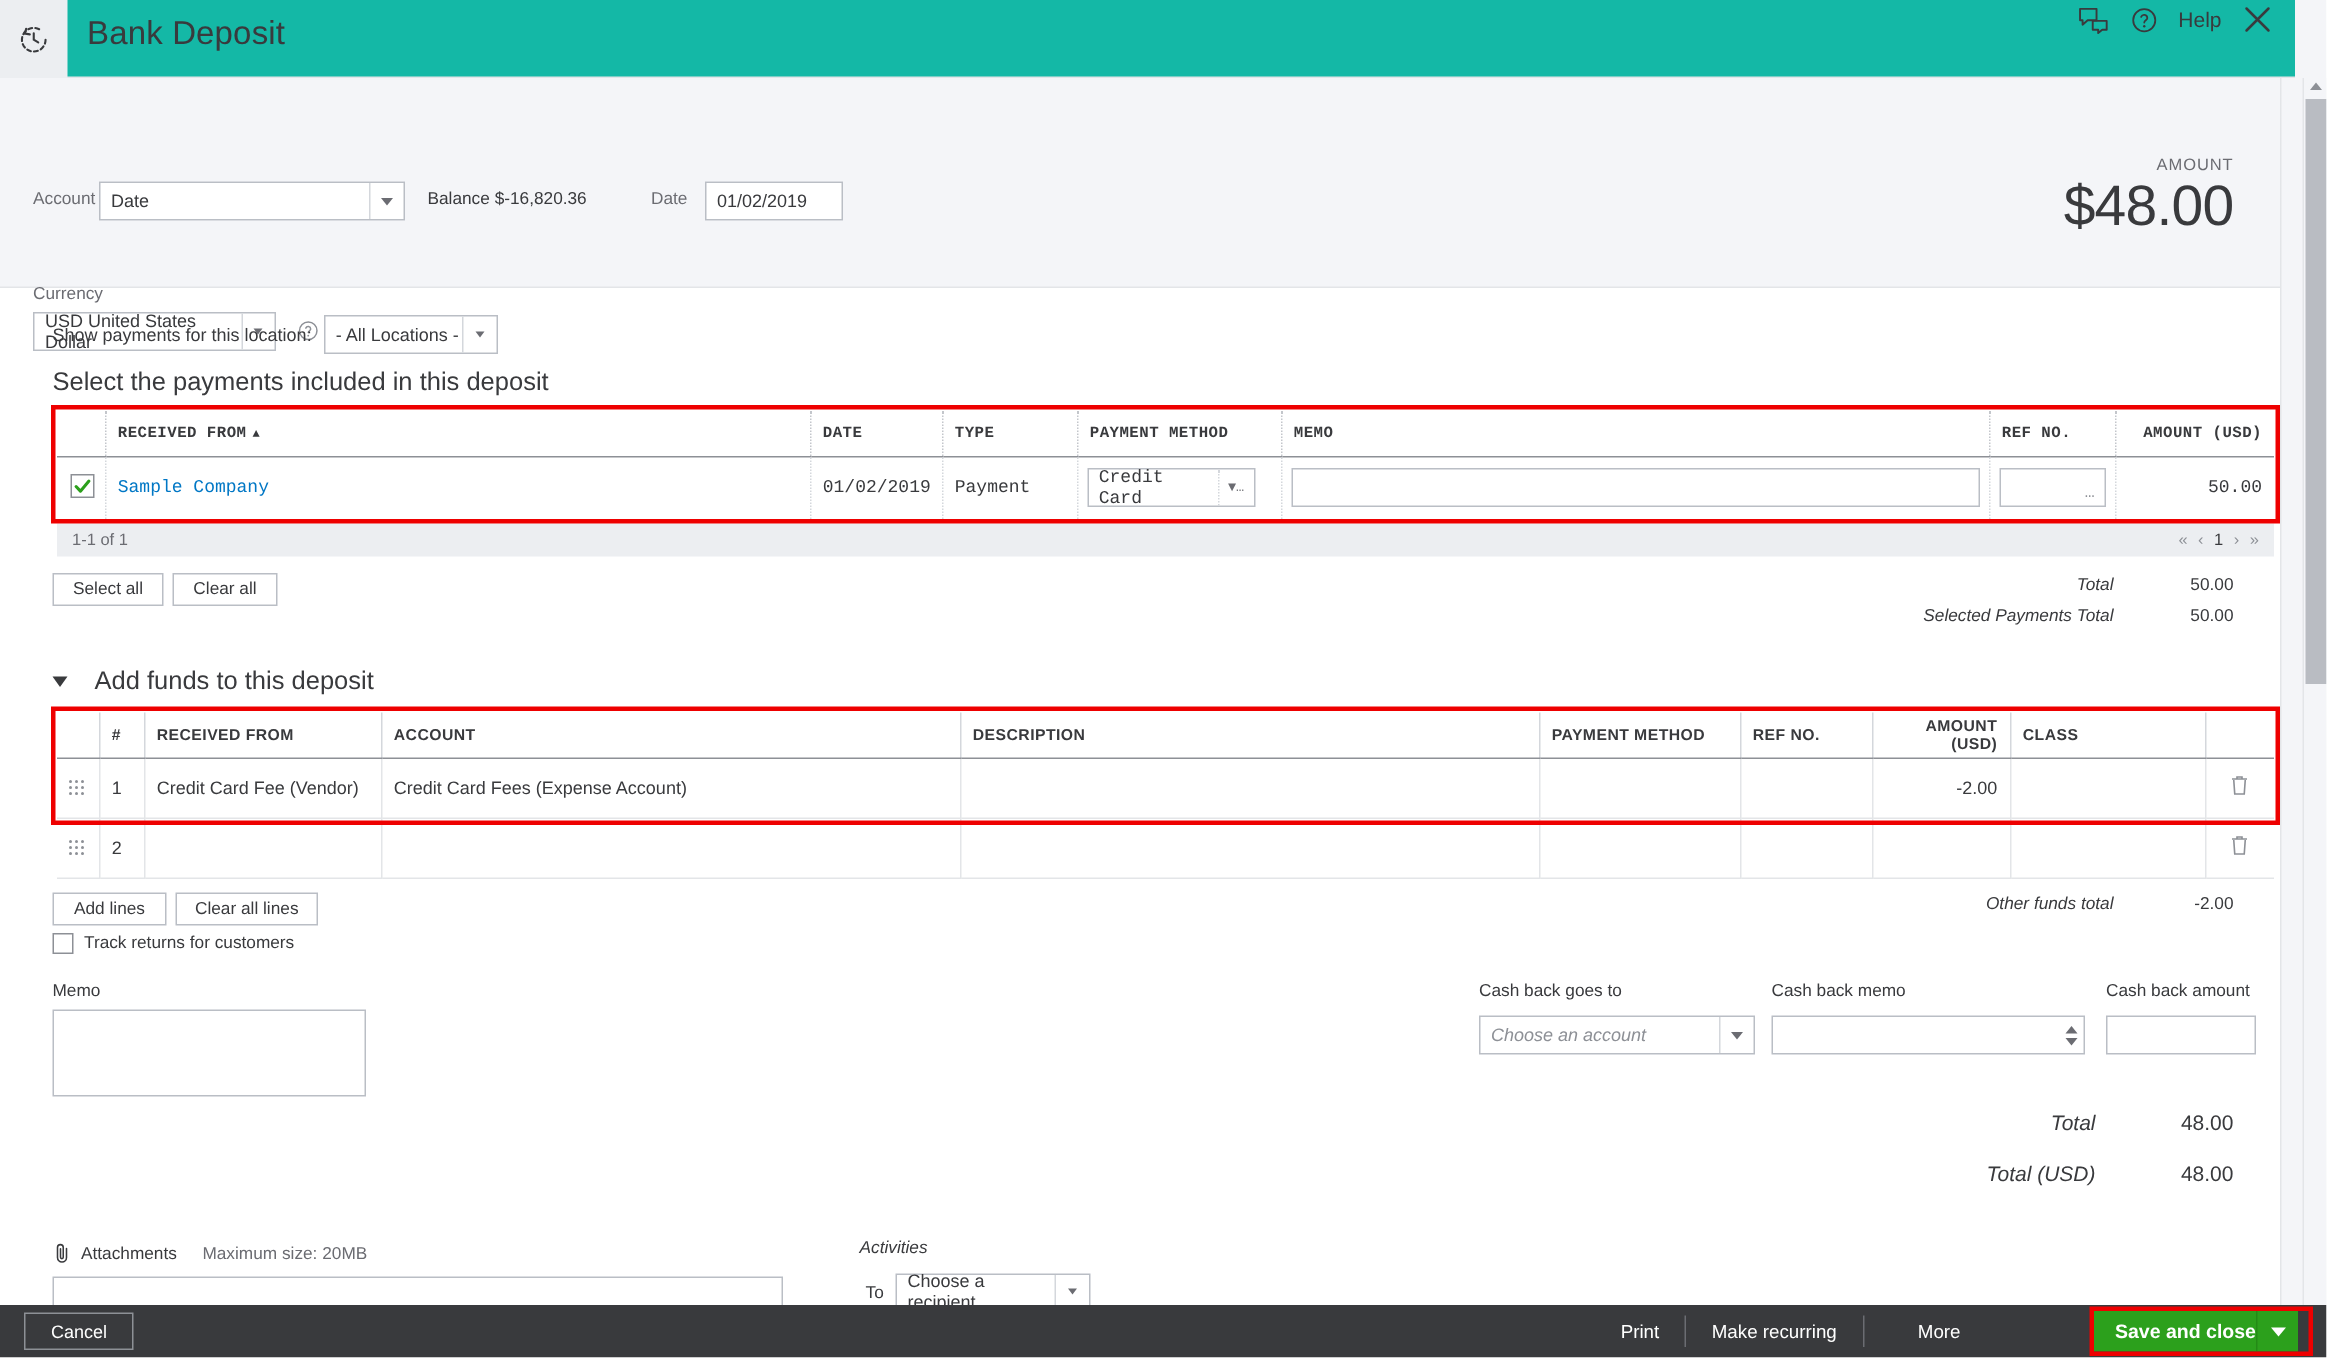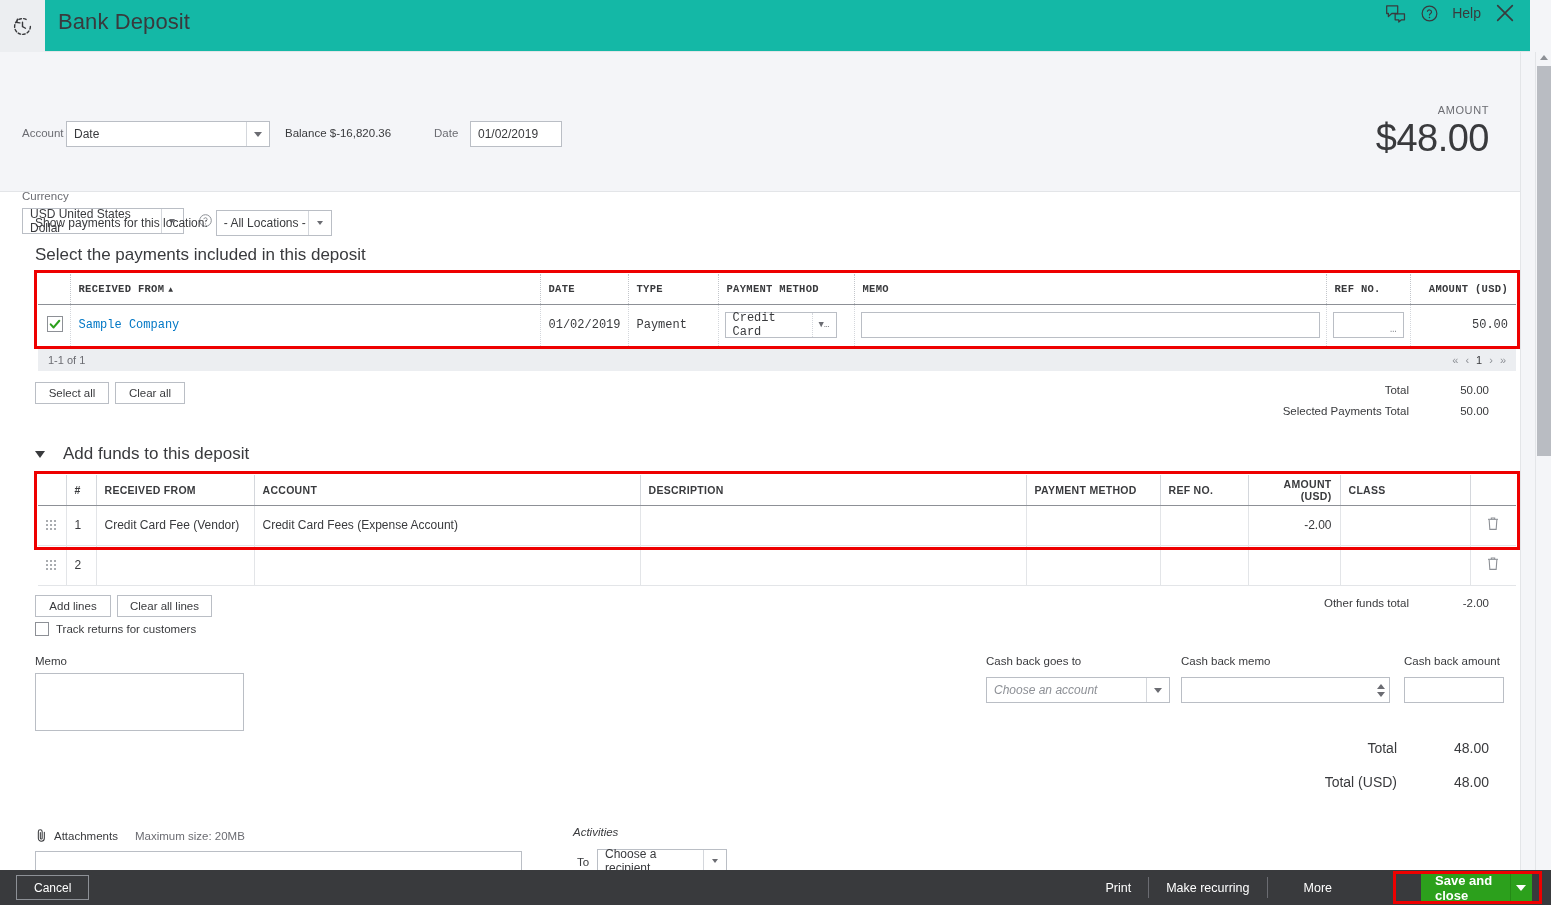--- a/index.html
+++ b/index.html
@@ -188,21 +188,21 @@
     border: 1px solid #babec5; background: #fff;
     font-size: 11.5px; color: #393a3d;
     height: 22px; padding: 0 11px;
     display: inline-flex; align-items: center; justify-content: center;
     cursor: pointer;
   }
   #selectall-btn { position: absolute; left: 35px; top: 190px; width: 74px; }
   #clearall-btn  { position: absolute; left: 115px; top: 190px; width: 70px; }
 
   .tot-row { position: absolute; font-size: 11.5px; color: #393a3d; }
-  .tot-row .tl { position: absolute; right: 80px; white-space: nowrap; text-align: right; }
+  .tot-row .tl { position: absolute; right: 80px; white-space: nowrap; text-align: right; font-style: italic; }
   .tot-row .tv { position: absolute; right: 0; width: 70px; text-align: right; }
 
   #tot1 { right: 31px; top: 192px; width: 400px; }
   #tot2 { right: 31px; top: 213px; width: 400px; }
 
   
   #addfunds-title {
     position: absolute; left: 35px; top: 252px;
     font-size: 17px; color: #393a3d;
     display: flex; align-items: center; gap: 18px;
@@ -324,21 +324,21 @@
     border-right: 1px solid #6b6c72;
   }
   .footer-mid .fitem:last-child { border-right: none; padding-left: 36px; }
   #save-wrap {
     margin-left: 72px; margin-right: 19px;
     position: relative;
   }
   #save-btn {
     background: #2ca01c; color: #fff;
     font-size: 13px; font-weight: bold;
-    height: 27px; width: 111px;
+    height: 27px; width: 136px;
     display: flex; align-items: center;
   }
   #save-btn .slbl { padding-left: 14px; }
   #save-btn .sdrop {
     margin-left: auto; width: 28px; height: 100%;
     display: flex; align-items: center; justify-content: center;
     border-left: 1px solid #248a16;
   }
   .caret-white { width:0;height:0;border-left:5px solid transparent;border-right:5px solid transparent;border-top:6px solid #fff; }
 

